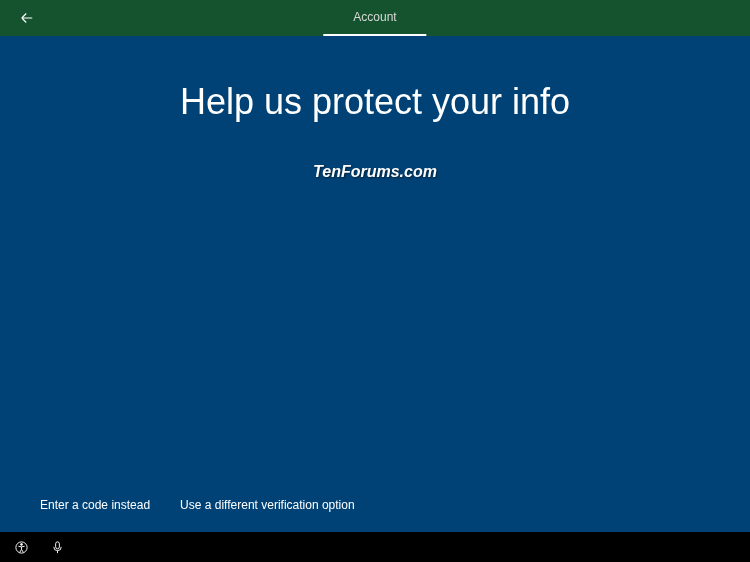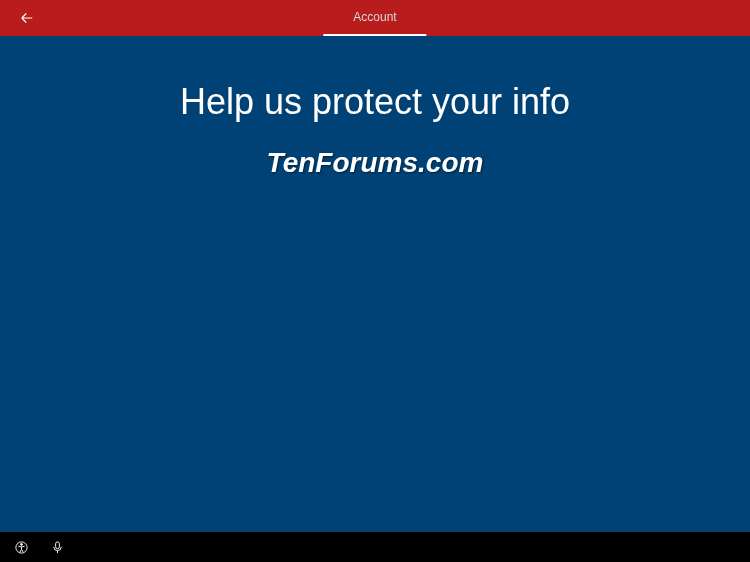--- a/index.html
+++ b/index.html
@@ -9,21 +9,21 @@
     }
     body {
       width: 750px;
       height: 562px;
       font-family: "Segoe UI", "Segoe UI Light", sans-serif;
       overflow: hidden;
       background: #004275;
     }
     .titlebar {
       height: 36px;
-      background: #b91c1c;
+      background: #14532d;
       display: flex;
       align-items: center;
       position: relative;
       padding: 0 15px;
     }
     .back-button {
       color: #fff;
       display: flex;
       align-items: center;
       justify-content: center;
@@ -72,26 +72,26 @@
     .description {
       font-size: 12px;
       text-align: center;
       line-height: 1.5;
       max-width: 680px;
       margin: 0 auto;
       color: #e8e8e8;
     }
     .watermark {
       text-align: center;
-      font-size: 28px;
+      font-size: 16px;
       font-weight: bold;
       font-style: italic;
       font-family: Verdana, sans-serif;
       color: #fff;
-      margin-top: 12px;
+      margin-top: 28px;
       text-shadow: 1px 1px 2px rgba(0,0,0,0.5);
     }
     .status-text {
       text-align: center;
       font-size: 17px;
       font-weight: 300;
       margin-top: 55px;
       color: #fff;
     }
     .bottom-links {
@@ -142,20 +142,24 @@
     <div class="tab">
       <span>Account</span>
     </div>
   </div>
 </div>
 
 <div class="main-content">
   <h1 class="heading">Help us protect your info</h1>
   <div class="watermark">TenForums.com</div>
 
+  <div class="bottom-links">
+    <a class="link">Enter a code instead</a>
+    <a class="link">Use a different verification option</a>
+  </div>
 </div>
 
 <div class="taskbar">
   <div class="taskbar-icon">
     <svg viewBox="0 0 24 24" fill="none" stroke="currentColor" stroke-width="1.5">
       <circle cx="12" cy="12" r="9"></circle>
       <circle cx="12" cy="7" r="1.5" fill="currentColor"></circle>
       <path d="M7 10L12 11L17 10M12 11V15M12 15L9 20M12 15L15 20"></path>
     </svg>
   </div>

